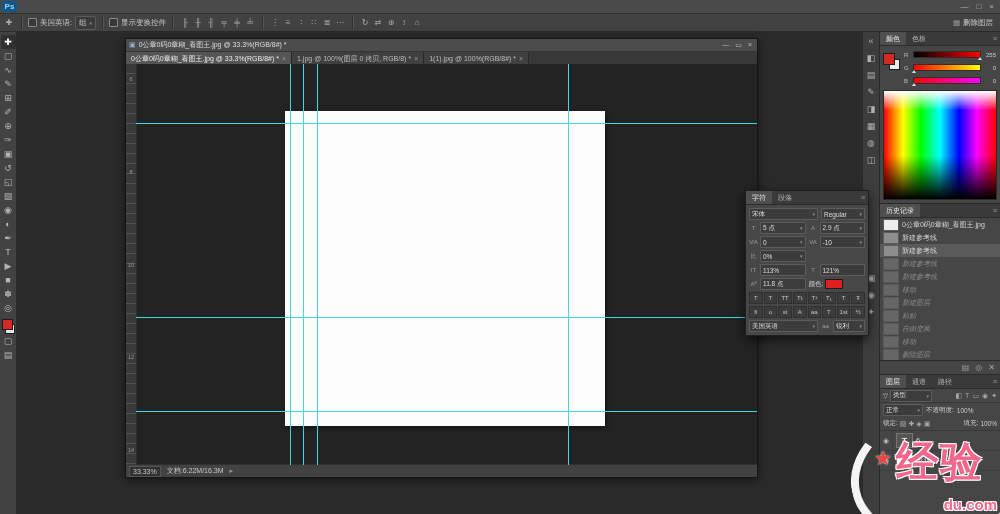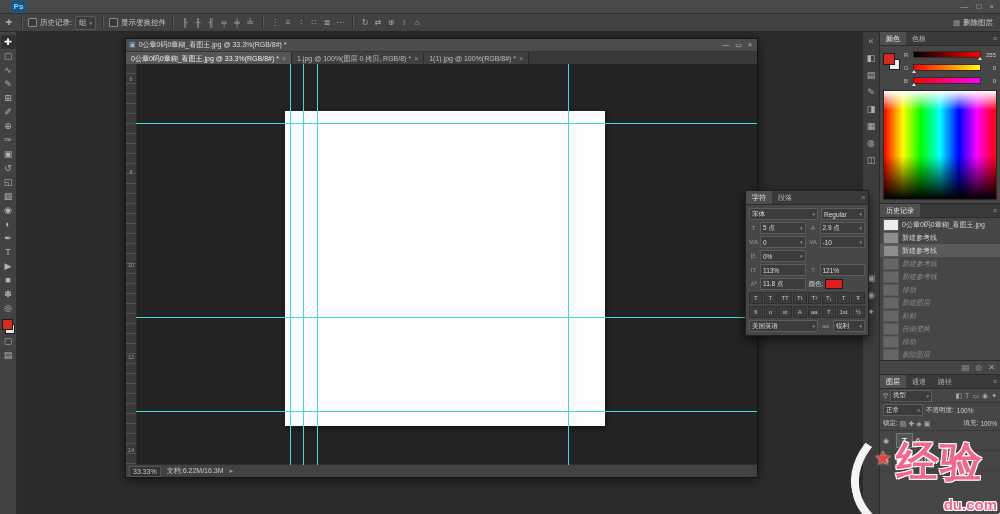--- a/index.html
+++ b/index.html
@@ -1,20 +1,20 @@
 <!DOCTYPE html>
 <html style="--guide: #3fd9e2;"><head>
 <meta charset="utf-8">
 <style>
   html,body{margin:0;padding:0;background:#111;}
   #root{position:relative;width:1000px;height:514px;background:#2b2b2b;overflow:hidden;
         font-family:"Liberation Sans","DejaVu Sans",sans-serif;color:#ccc;-webkit-user-select:none;}
   
   .menubar{position:absolute;left:0;top:0;width:100%;height:14px;background:#4a4a4a;
-           border-bottom:1px solid #303030;display:flex;align-items:center;font-size:8px;color:#d6d6d6;padding-left:11px;box-sizing:border-box;justify-content:space-between;}
+           border-bottom:1px solid #303030;display:flex;align-items:center;font-size:8px;color:#d6d6d6;padding-left:2px;box-sizing:border-box;justify-content:space-between;}
   .ps-logo{width:15px;height:11px;background:#10578c;color:#9fd2f2;font-size:8px;font-weight:bold;
            display:flex;align-items:center;justify-content:center;border-radius:1px;margin-right:4px;flex:none;}
   .menu-items{display:flex;align-items:center;height:100%;}
   .menu-item{padding:0 5px;white-space:nowrap;}
   .mb-controls{margin-left:auto;display:flex;gap:8px;padding-right:6px;color:#b5b5b5;}
   
   .optionsbar{position:absolute;left:0;top:14px;width:100%;height:18px;background:#424242;border-bottom:1px solid #2a2a2a;
               display:flex;align-items:center;font-size:7.5px;color:#c8c8c8;padding:0 3px;gap:3px;box-sizing:border-box;}
   .ob-sep{width:1px;align-self:stretch;margin:2px 3px;background:#2f2f2f;box-shadow:1px 0 0 #575757;flex:none;}
   .cb{width:7px;height:7px;border:1px solid #8a8a8a;background:#383838;border-radius:1px;flex:none;}
@@ -139,21 +139,21 @@
       <span>—</span>
       <span>□</span>
       <span>×</span>
     </div>
   </div>
 
   <div class="optionsbar">
     <span class="ob-icon">✚</span>
     <div class="ob-sep"></div>
     <span class="cb"></span>
-    <span>历史记录:</span>
+    <span>美国英语:</span>
     <div class="ob-combo">
       <span>组</span>
         <span class="arrow">▾</span>
     </div>
     <div class="ob-sep"></div>
     <span class="cb"></span>
     <span>显示变换控件</span>
     <div class="ob-sep"></div>
     <div class="icon-group">
 

